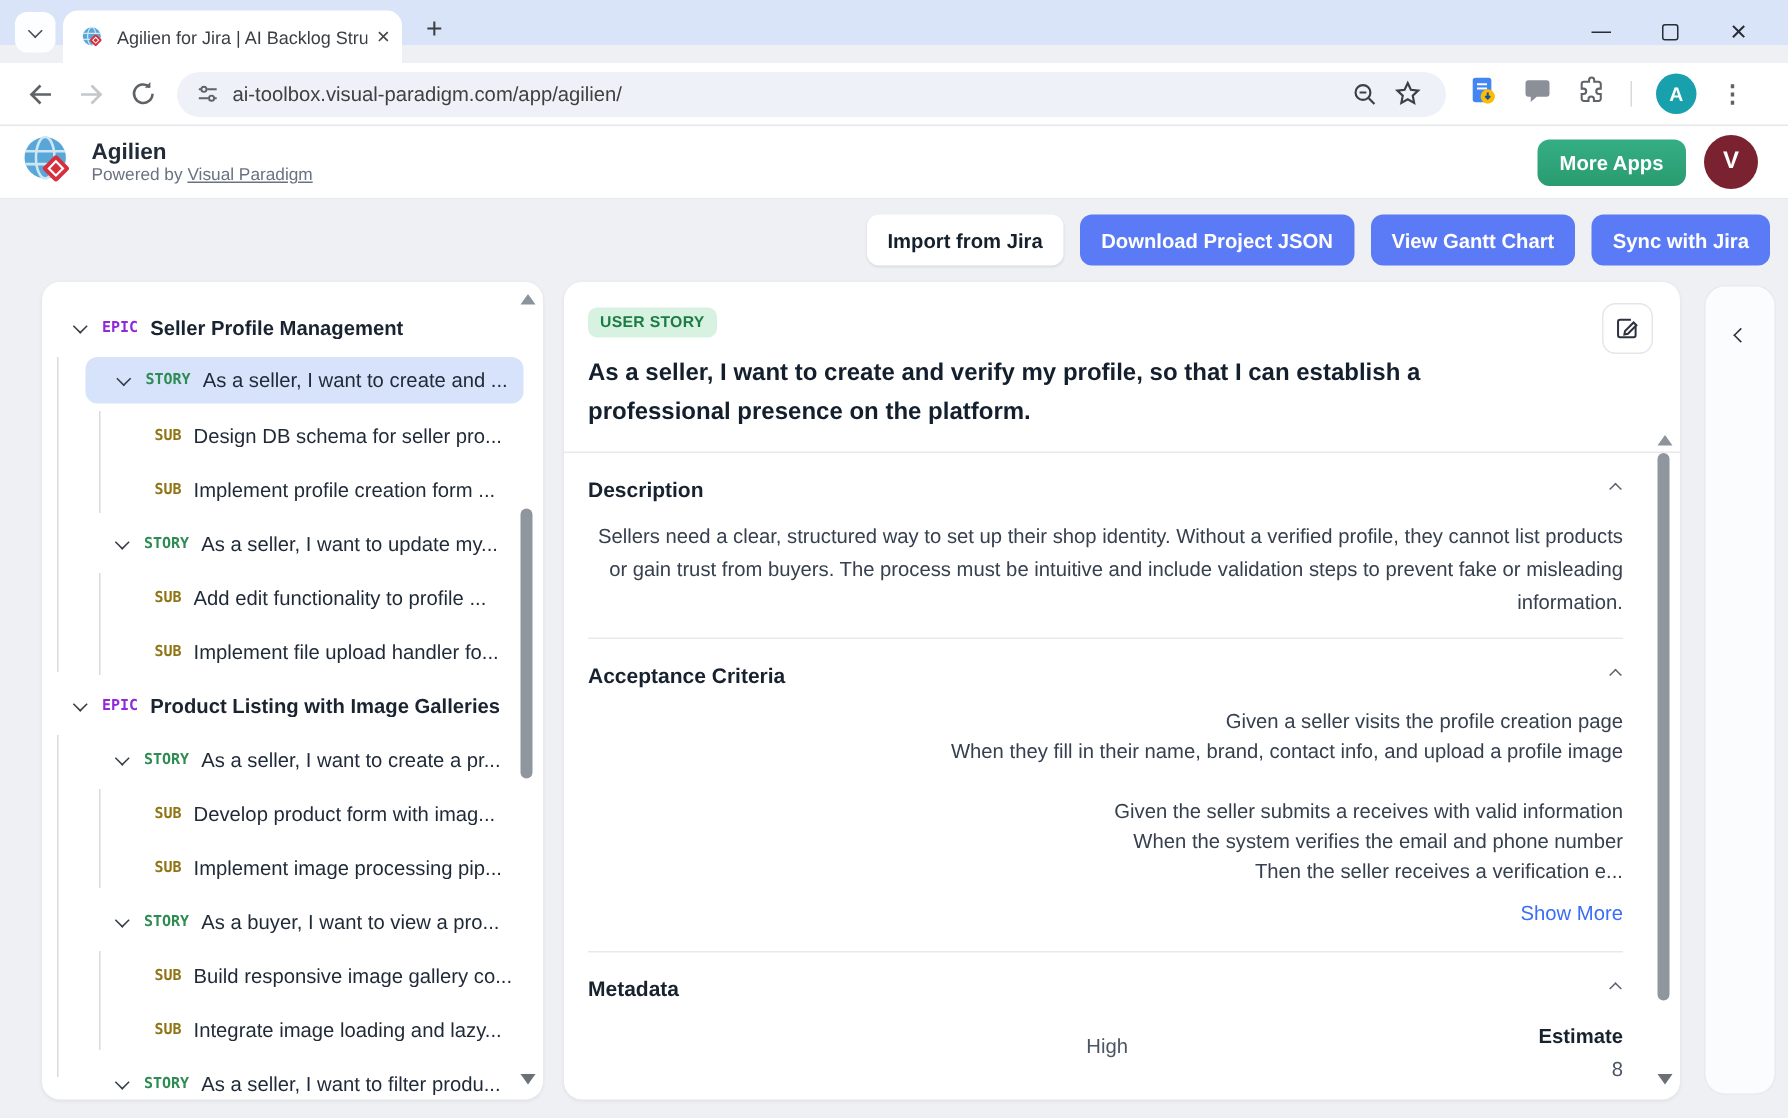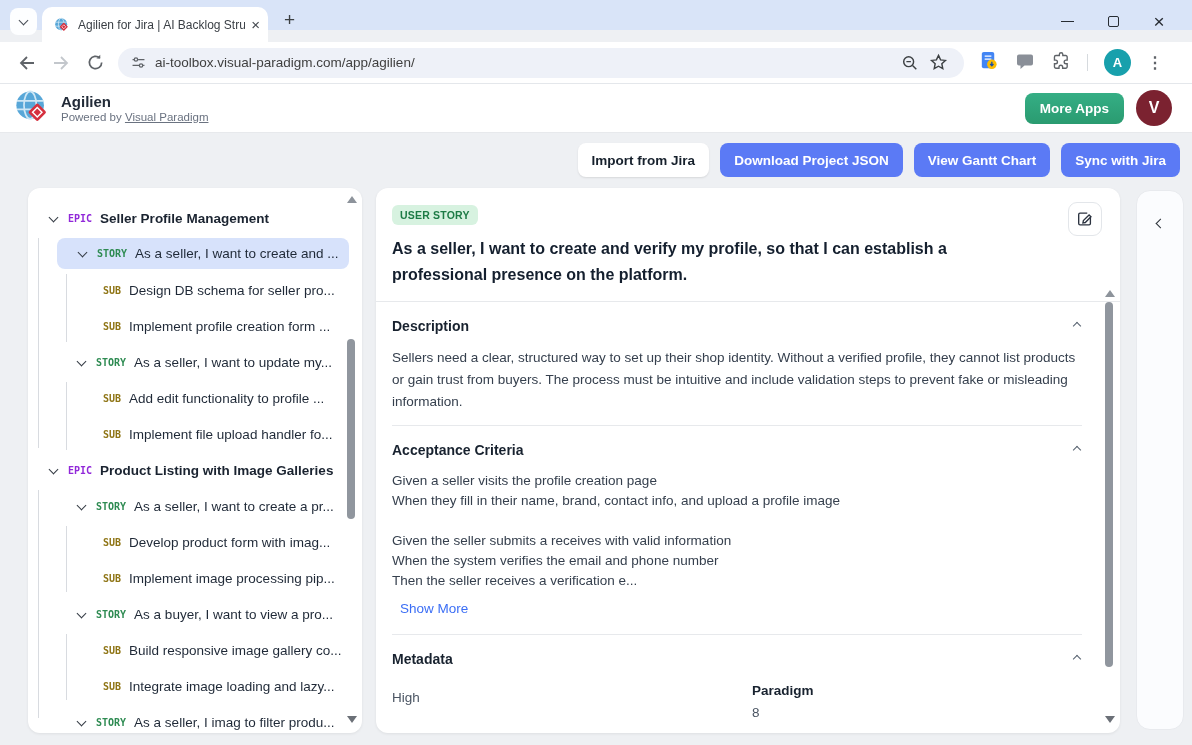--- a/index.html
+++ b/index.html
@@ -100,21 +100,21 @@
   .detail-panel { position:absolute; left:376px; top:188px; width:744px; height:545px; background:#fff;
         border-radius:12px; box-shadow:0 1px 3px rgba(0,0,0,.07); overflow:hidden; }
   .detail-head { padding:17px 20px 14px 16px; position:relative; border-bottom:1px solid #e7e9ec; }
   .badge { display:inline-block; background:#d7f2e0; color:#1d7b45; font-size:10.5px; font-weight:700;
         padding:4px 8px; border-radius:6px; letter-spacing:.2px; }
   .detail-title { margin-top:11px; font-size:16px; font-weight:700; color:#141f2e; line-height:1.6;
         padding-right:78px; }
   .edit-btn { position:absolute; top:14px; right:18px; width:34px; height:34px; background:#fff;
         border:1px solid #e3e6ea; border-radius:9px; display:flex; align-items:center; justify-content:center; }
   .detail-body { padding:0 38px 0 16px; }
-  .section { padding:16px 0 12px; }
+  .section { padding:16px 0 12px;text-align:right; }
   .section + .section { border-top:1px solid #e7e9ec; }
   .section-head { display:flex; justify-content:space-between; align-items:center; }
   .section-title { font-size:14px; font-weight:700; color:#18222f; }
   .section-head .chev { color:#56616e; width:6px; height:6px; margin-right:2px; }
   .section-body { margin-top:13px; font-size:13.5px; color:#36404e; line-height:22px; }
   .ac-line { min-height:20px; line-height:20px; }
   .show-more { display:inline-block; margin:7px 0 2px 8px; color:#3b6ef5; font-size:13.5px; font-weight:500; }
   .meta-grid { display:grid; grid-template-columns:360px 1fr; row-gap:15px; margin-top:16px; }
   .meta-label { font-weight:700; font-size:13.5px; color:#18222f; }
   .meta-value { margin-top:7px; font-size:13.5px; color:#4b5563; font-weight:400; }
@@ -363,21 +363,21 @@
         </span>
         <span class="tree-tag">SUB</span>
         <span class="tree-label">Integrate image loading and lazy...</span>
       </div>
 
       <div class="tree-row t-story lv1 has-chevron">
         <span class="tw-chevron">
           <span class="chev down"></span>
         </span>
         <span class="tree-tag">STORY</span>
-        <span class="tree-label">As a seller, I imag to filter produ...</span>
+        <span class="tree-label">As a seller, I want to filter produ...</span>
       </div>
 
   </div>
   <div class="guide" style="left:10px; top:50px;  height:210px;"></div>
   <div class="guide" style="left:38px; top:86px;  height:68px;"></div>
   <div class="guide" style="left:38px; top:194px; height:68px;"></div>
   <div class="guide" style="left:10px; top:302px; height:228px;"></div>
   <div class="guide" style="left:38px; top:338px; height:66px;"></div>
   <div class="guide" style="left:38px; top:446px; height:66px;"></div>
   <div class="scrollcol tree-scroll">
@@ -434,21 +434,21 @@
         <span class="section-title">Metadata</span>
         <span class="chev up"></span>
       </div>
       <div class="meta-grid">
 
           <div class="meta-field">
             <div class="meta-value">High</div>
           </div>
 
           <div class="meta-field">
-            <div class="meta-label">Paradigm</div>
+            <div class="meta-label">Estimate</div>
             <div class="meta-value">8</div>
           </div>
 
       </div>
     </div>
   </div>
   <div class="scrollcol main-scroll">
     <span class="sc-arrow-up"></span>
     <span class="sc-thumb"></span>
     <span class="sc-arrow-down"></span>

